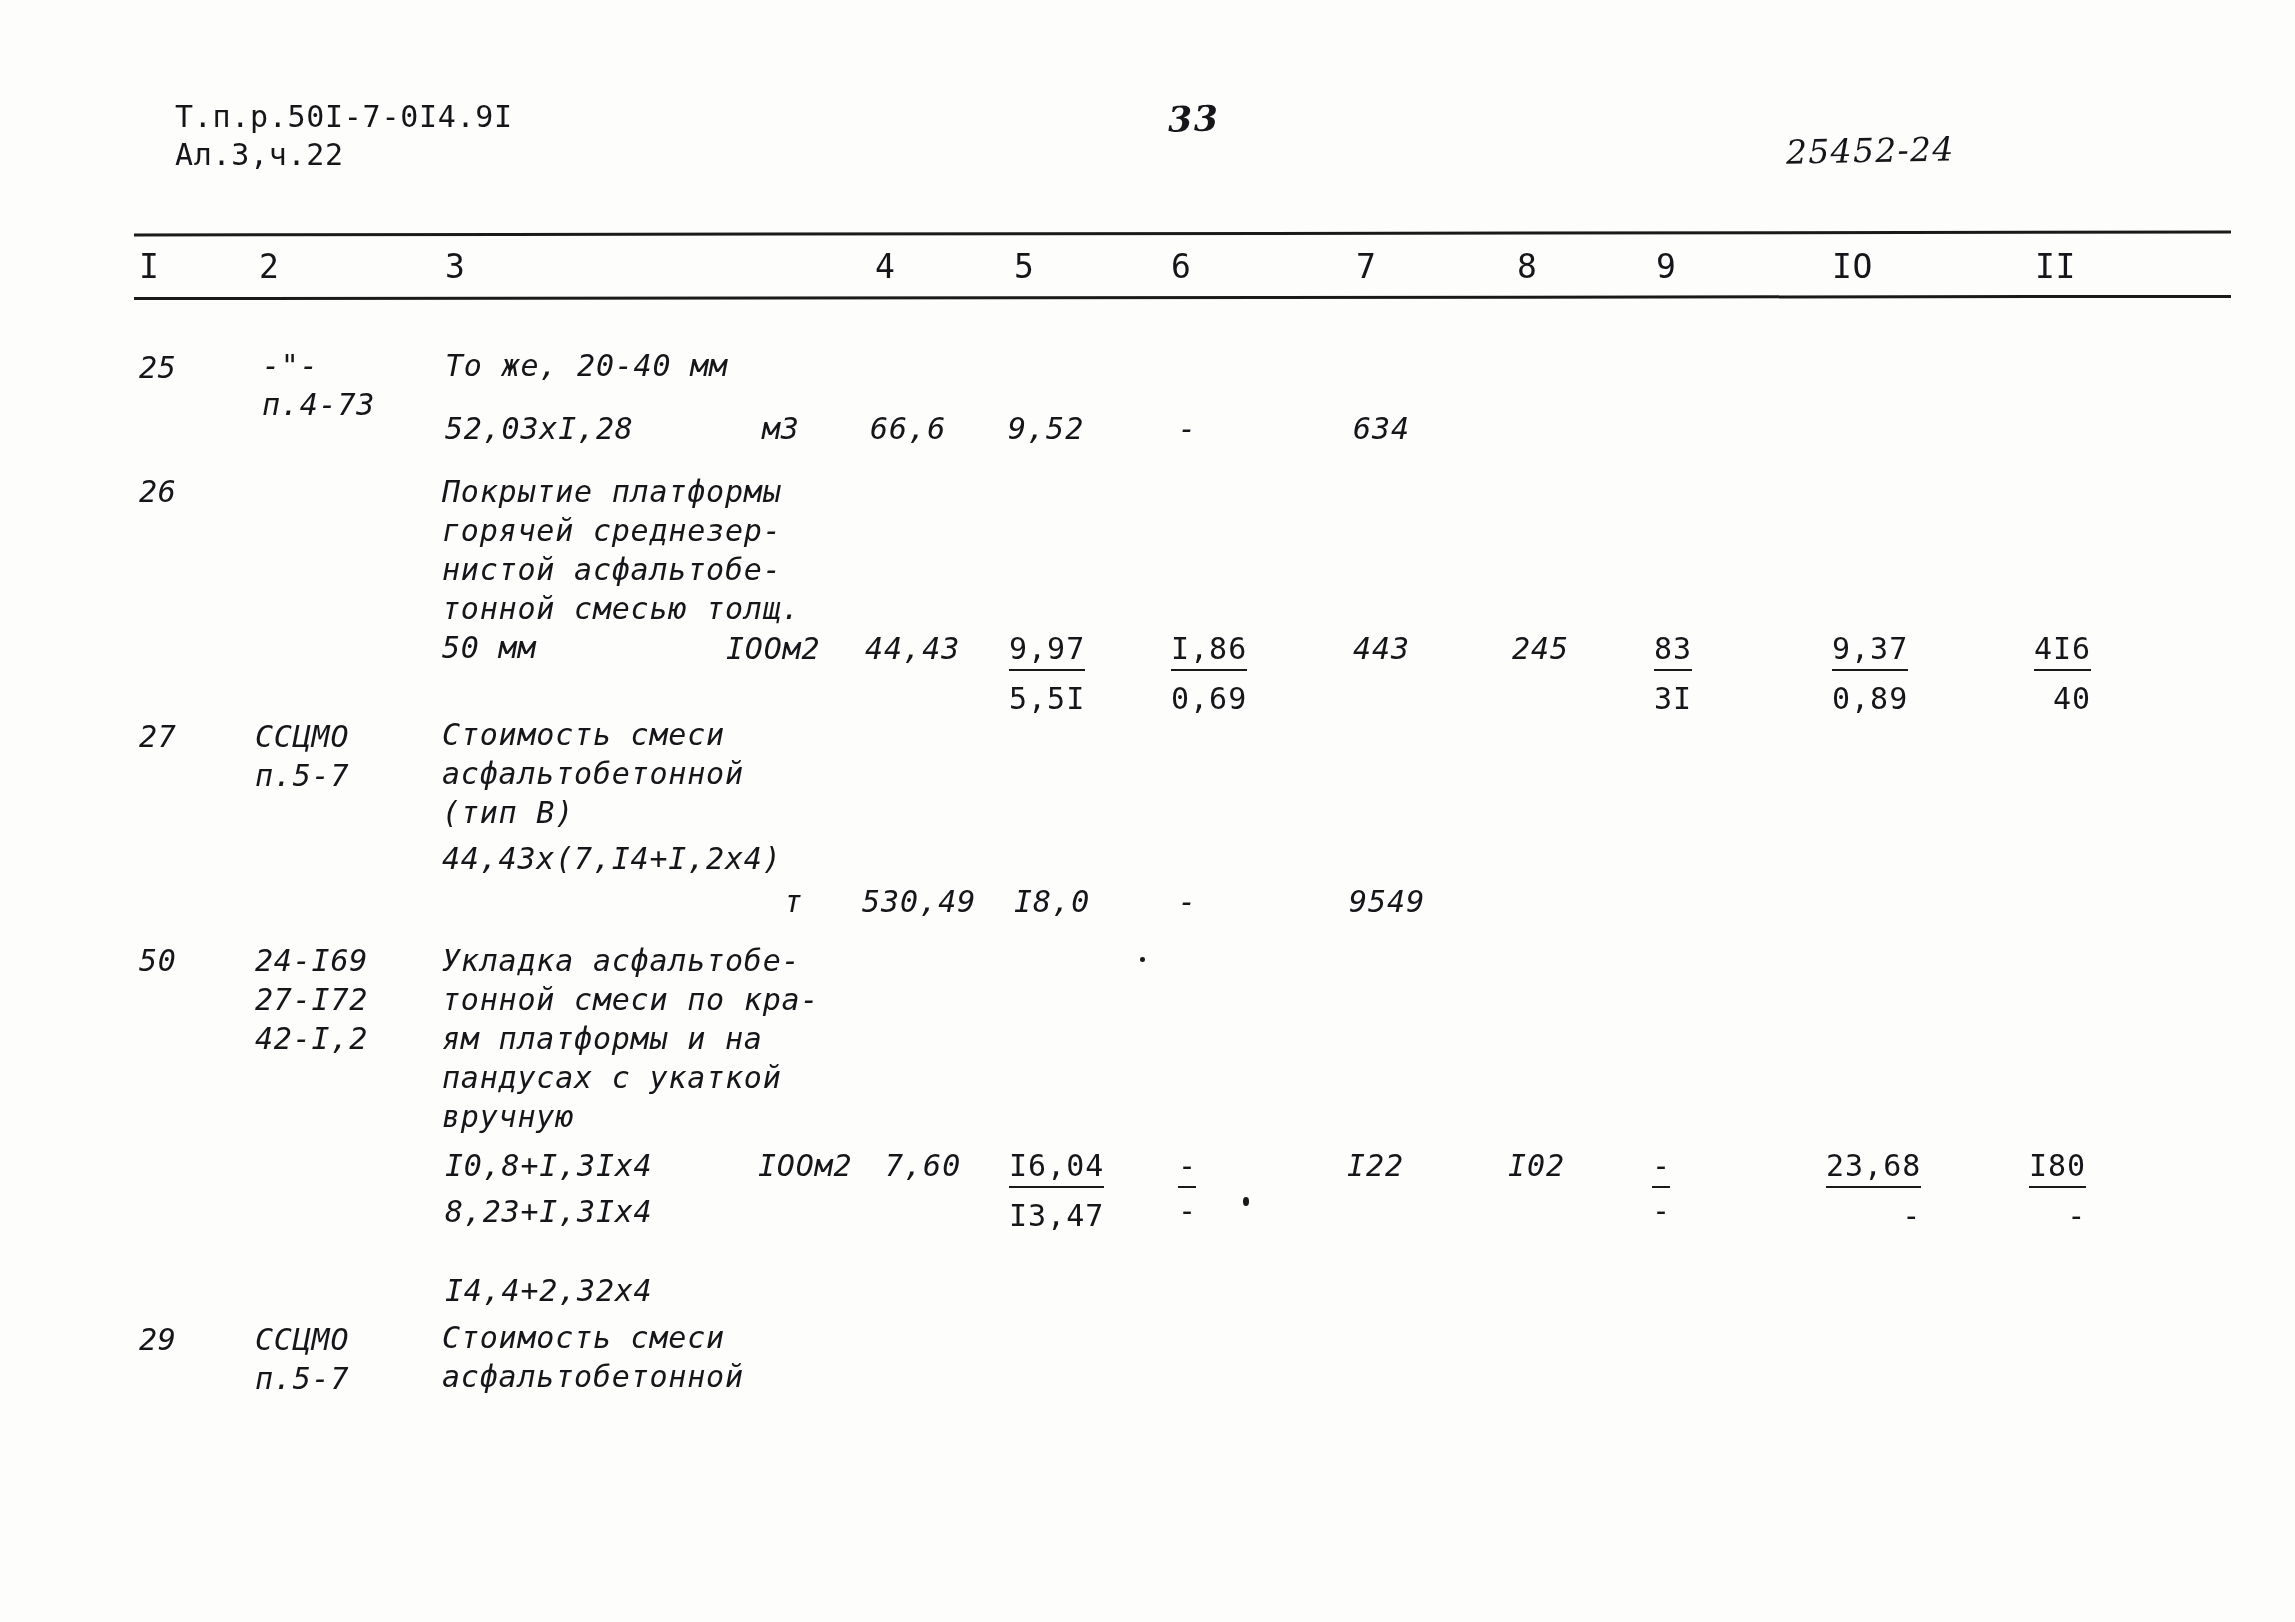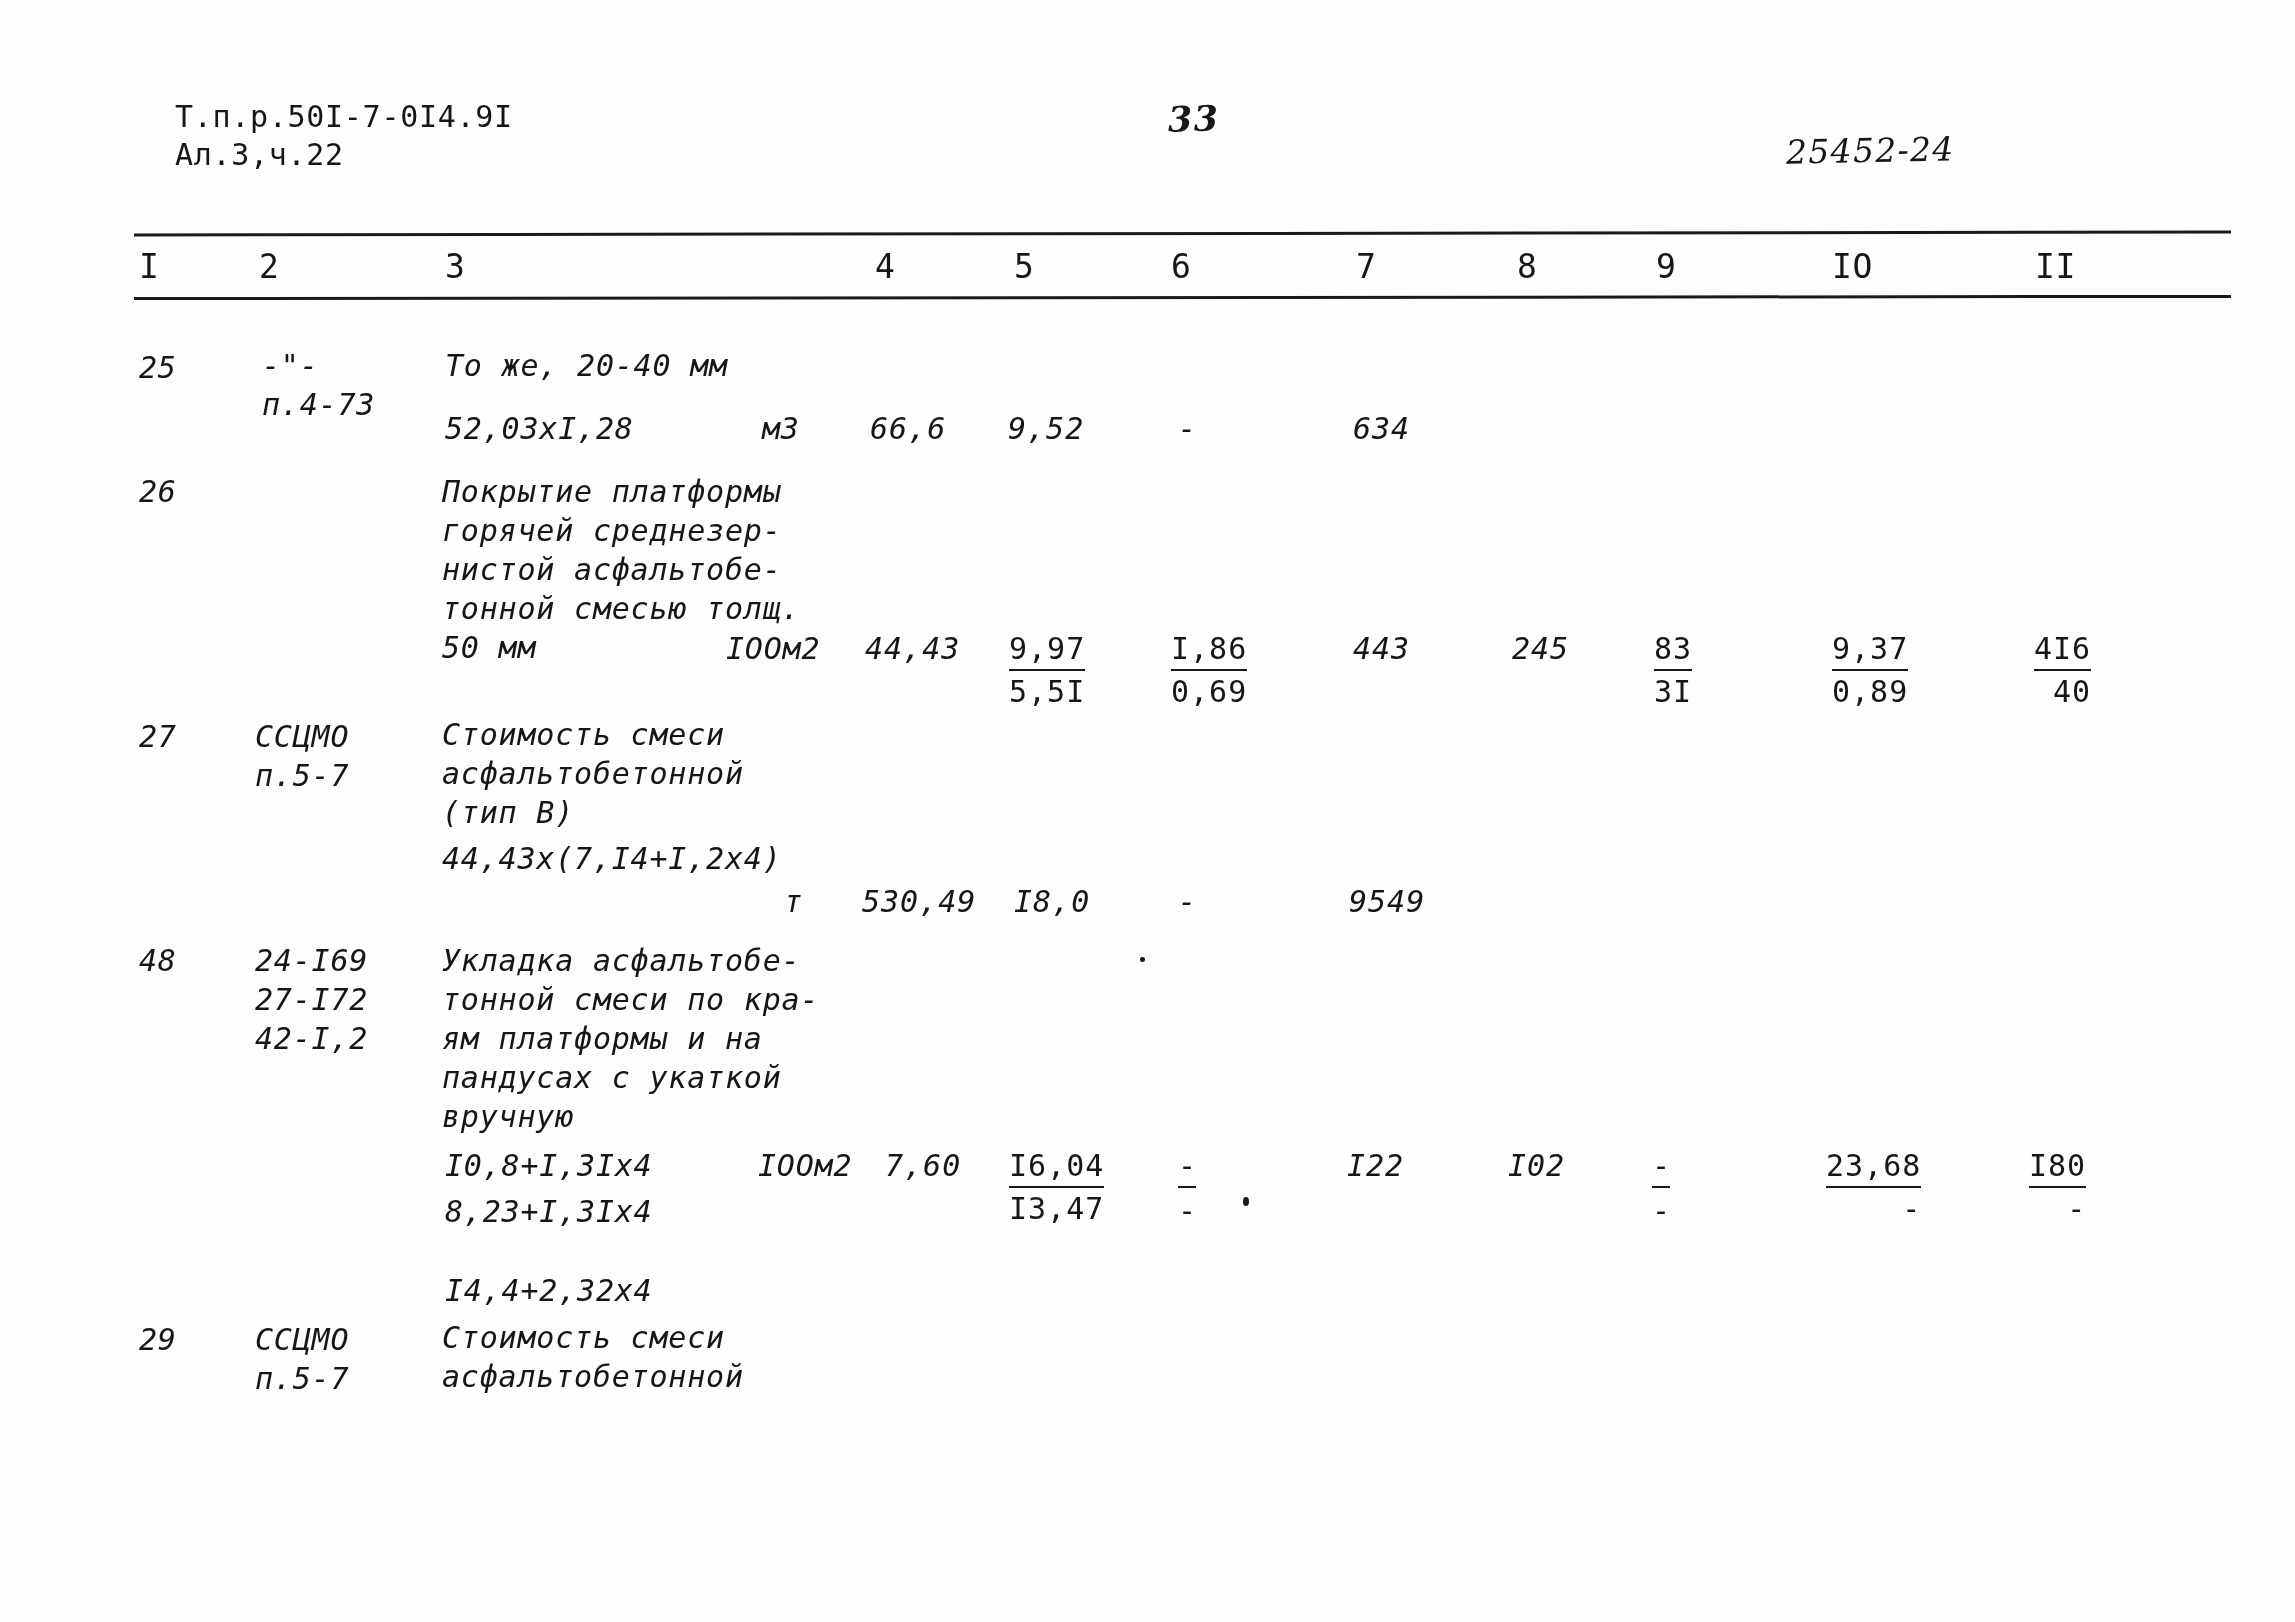--- a/index.html
+++ b/index.html
@@ -87,21 +87,21 @@
     line-height: 1.30;
     letter-spacing: 1px;
     white-space: pre;
     text-align: right;
   }
   .frac .top {
     display: block;
     border-bottom: 2.6px solid #1a1a1a;
     padding-bottom: 1.3px;
   }
-  .frac .bot { display: block; padding-top: 1px; }
+  .frac .bot { display: block; padding-top: 8px; }
 
   .dash-frac {
     position: absolute;
     font-size: 30px;
     line-height: 1.30;
     white-space: pre;
   }
   .dash-frac .top {
     display: block;
     border-bottom: 2.6px solid #1a1a1a;
@@ -178,21 +178,21 @@
   <div class="cell" style="left:442px;  top:715px"><span>Стоимость смеси</span>
 <span>асфальтобетонной</span>
 <span>(тип В)</span></div>
   <div class="cell" style="left:442px;  top:839px">44,43x(7,I4+I,2x4)</div>
   <div class="cell" style="left:784px; top:882px">т</div>
   <div class="cell num" style="left:862px; top:882px">530,49</div>
   <div class="cell num" style="left:1014px; top:882px">I8,0</div>
   <div class="cell num" style="left:1178px; top:882px">-</div>
   <div class="cell num" style="left:1349px; top:882px">9549</div>
 
-  <div class="cell" style="left:139px;  top:941px">48</div>
+  <div class="cell" style="left:139px;  top:941px">50</div>
   <div class="cell" style="left:255px;  top:941px"><span>24-I69</span>
 <span>27-I72</span>
 <span>42-I,2</span></div>
   <div class="cell" style="left:442px;  top:941px"><span>Укладка асфальтобе-</span>
 <span>тонной смеси по кра-</span>
 <span>ям платформы и на</span>
 <span>пандусах с укаткой</span>
 <span>вручную</span></div>
 
   <div class="cell" style="left:445px;  top:1146px">I0,8+I,3Ix4</div>

